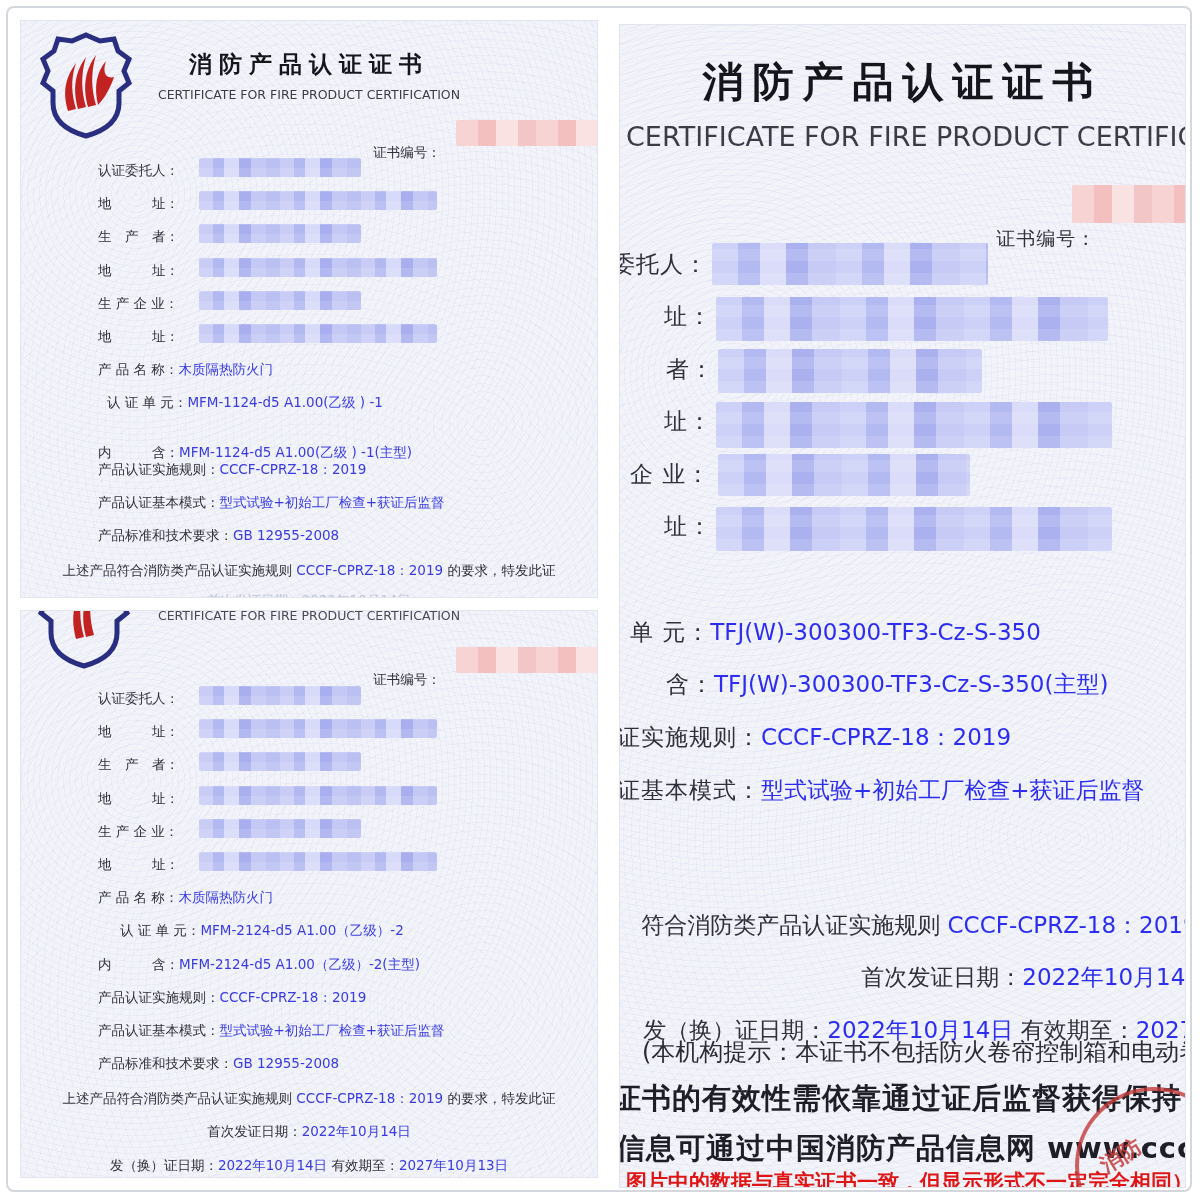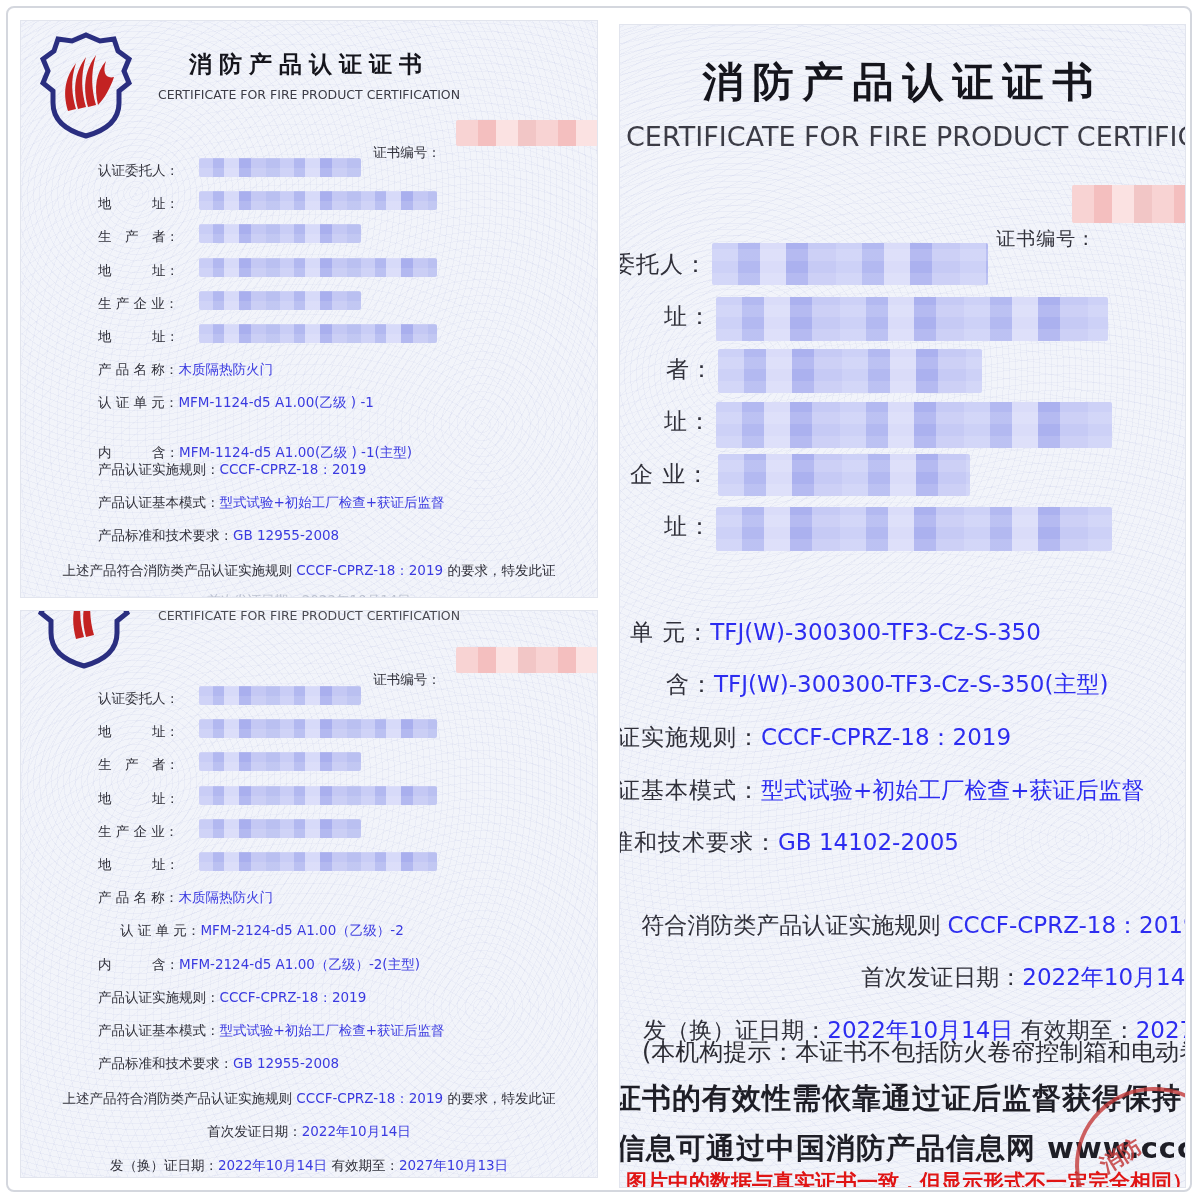--- a/index.html
+++ b/index.html
@@ -103,21 +103,21 @@
   <div class="row" style="top:240px;left:77px;"><span class="lbl">地　　　址：</span></div>
   <div class="redact" style="left:178px;top:237px;width:238px;height:19px;"></div>
 
   <div class="row" style="top:273px;left:77px;"><span class="lbl">生 产 企 业：</span></div>
   <div class="redact" style="left:178px;top:270px;width:162px;height:19px;"></div>
 
   <div class="row" style="top:306px;left:77px;"><span class="lbl">地　　　址：</span></div>
   <div class="redact" style="left:178px;top:303px;width:238px;height:19px;"></div>
 
   <div class="row" style="top:339px;left:77px;"><span class="lbl">产 品 名 称：</span><span class="val">木质隔热防火门</span></div>
-  <div class="row" style="top:372px;left:77px;"><span class="lbl">认 证 单 元：</span><span class="val">MFM-1124-d5 A1.00(乙级 ) -1</span></div>
+  <div class="row" style="top:372px;left:86px;"><span class="lbl">认 证 单 元：</span><span class="val">MFM-1124-d5 A1.00(乙级 ) -1</span></div>
   <div class="row" style="top:406px;left:77px;margin-top:16px;"><span class="lbl">内　　　含：</span><span class="val">MFM-1124-d5 A1.00(乙级 ) -1(主型)</span></div>
   <div class="row" style="top:439px;left:77px;"><span class="lbl">产品认证实施规则：</span><span class="val">CCCF-CPRZ-18：2019</span></div>
   <div class="row" style="top:472px;left:77px;"><span class="lbl">产品认证基本模式：</span><span class="val">型式试验+初始工厂检查+获证后监督</span></div>
   <div class="row" style="top:505px;left:77px;"><span class="lbl">产品标准和技术要求：</span><span class="val">GB 12955-2008</span></div>
 
   <div class="row center" style="top:540px;">
     <span>上述产品符合消防类产品认证实施规则 </span><span class="val">CCCF-CPRZ-18：2019</span><span> 的要求，特发此证</span>
   </div>
 
   <div class="row center ghost" style="top:570px;">首次发证日期：2022年10月14日</div>
@@ -201,21 +201,20 @@
   <div class="row" style="top:434px;left:10px;"><span class="lbl">企 业：</span></div>
   <div class="redact big" style="left:98px;top:429px;width:252px;height:42px;"></div>
 
   <div class="row" style="top:486px;left:44px;"><span class="lbl">址：</span></div>
   <div class="redact big" style="left:96px;top:482px;width:396px;height:44px;"></div>
 
   <div class="row" style="top:592px;left:10px;"><span class="lbl">单 元：</span><span class="val">TFJ(W)-300300-TF3-Cz-S-350</span></div>
   <div class="row" style="top:644px;left:46px;"><span class="lbl">含：</span><span class="val">TFJ(W)-300300-TF3-Cz-S-350(主型)</span></div>
   <div class="row" style="top:697px;left:-27px;"><span class="lbl">认证实施规则：</span><span class="val">CCCF-CPRZ-18：2019</span></div>
   <div class="row" style="top:750px;left:-27px;"><span class="lbl">认证基本模式：</span><span class="val">型式试验+初始工厂检查+获证后监督</span></div>
-  <div class="row" style="top:802px;left:-10px;"><span class="lbl">准和技术要求：</span><span class="val">GB 14102-2005</span></div>
 
   <div class="row" style="top:855px;left:-8px;">
     <span>符合消防类产品认证实施规则 </span><span class="val">CCCF-CPRZ-18：2019</span>
   </div>
 
   <div class="row" style="top:907px;left:212px;">
     <span>首次发证日期：</span><span class="val">2022年10月14日</span>
   </div>
 
   <div class="row" style="top:960px;left:-6px;">

